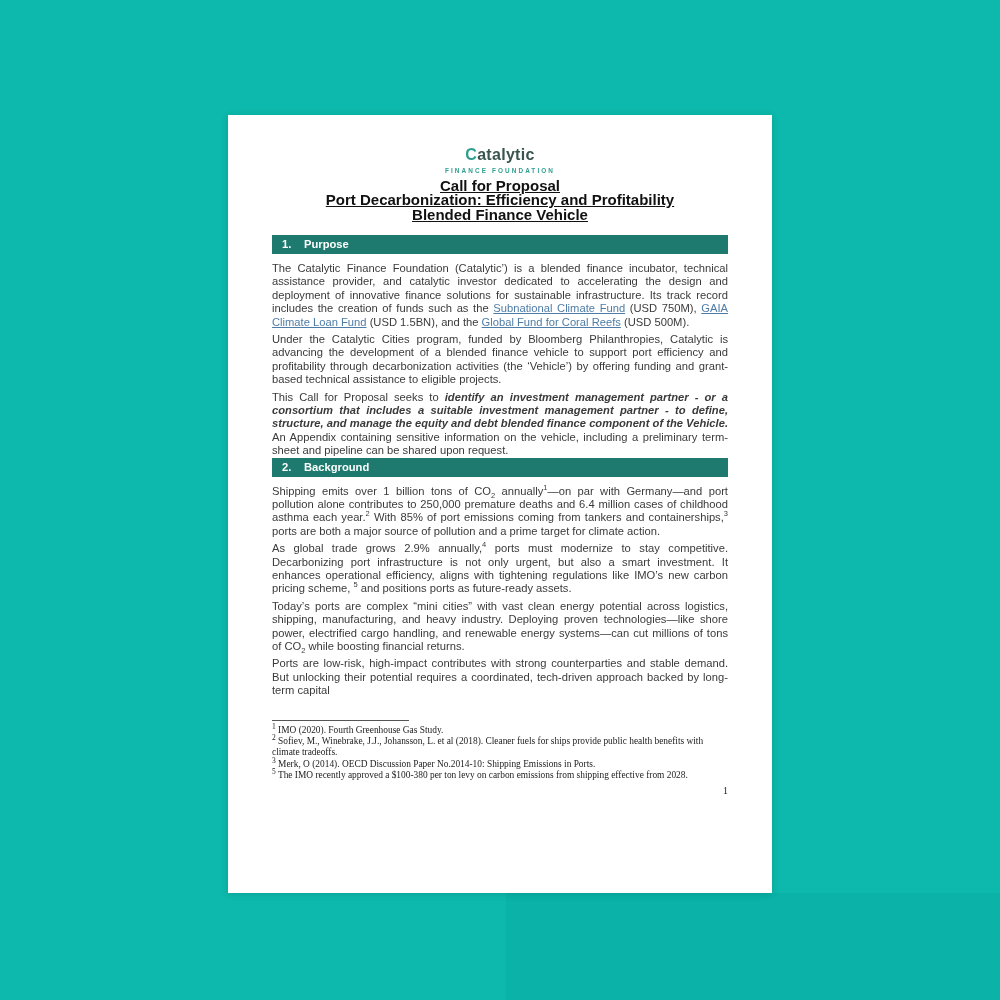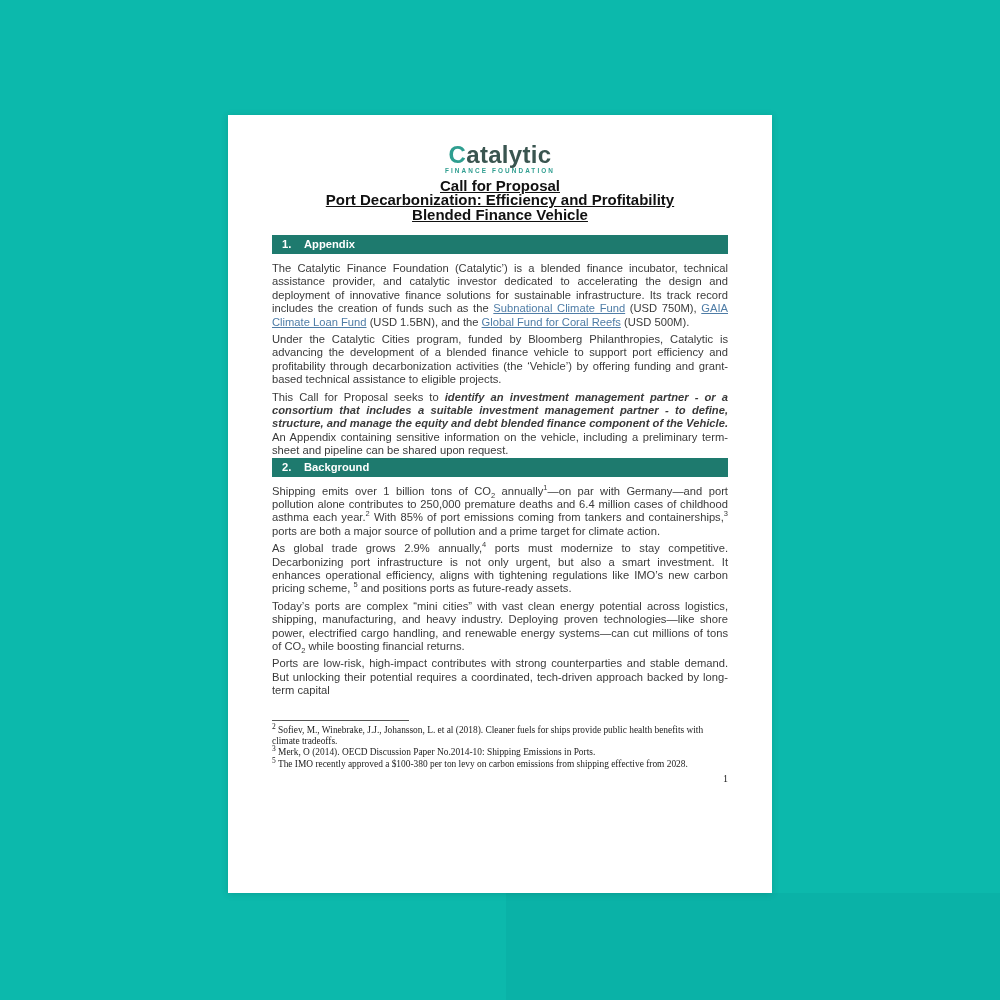--- a/index.html
+++ b/index.html
@@ -17,21 +17,21 @@
     position:absolute;left:506px;top:893px;width:494px;height:107px;
     background:var(--bg-shade);
   }
   .page{
     position:absolute;left:228px;top:115px;width:544px;height:778px;
     background:#ffffff;padding:0 44px;
     box-shadow:0 1px 7px rgba(0,60,55,0.20);
   }
   .logo{margin-top:30px;text-align:center;}
   .logo-word{
-    font-size:24px;line-height:20px;font-weight:bold;letter-spacing:0.3px;
+    font-size:16px;line-height:20px;font-weight:bold;letter-spacing:0.3px;
     color:var(--logo-dark);
   }
   .logo-c{color:var(--logo-teal);}
   .logo-sub{
     margin-top:2px;font-size:6.4px;line-height:8px;letter-spacing:2.1px;
     font-weight:bold;color:var(--logo-teal);
   }
   .titles{
     margin-top:4px;text-align:center;font-weight:bold;
     font-size:15px;line-height:14.3px;color:#111111;
@@ -75,38 +75,39 @@
     <div class="logo-sub">FINANCE FOUNDATION</div>
   </div>
 
   <div class="titles">
     <div class="title-line">Call for Proposal</div>
     <div class="title-line">Port Decarbonization: Efficiency and Profitability</div>
     <div class="title-line">Blended Finance Vehicle</div>
   </div>
 
   <div class="secbar">
-    <span class="sec-num">1.</span><span>Appendix</span>
+    <span class="sec-num">1.</span><span>Purpose</span>
   </div>
 
   <div class="para para-after-bar"><span class="run">The Catalytic Finance Foundation (Catalytic’) is a blended finance incubator, technical assistance provider, and catalytic investor dedicated to accelerating the design and deployment of innovative finance solutions for sustainable infrastructure. Its track record includes the creation of funds such as the </span><a href="#" class="run-link">Subnational Climate Fund</a><span class="run"> (USD 750M), </span><a href="#" class="run-link">GAIA Climate Loan Fund</a><span class="run"> (USD 1.5BN), and the </span><a href="#" class="run-link">Global Fund for Coral Reefs</a><span class="run"> (USD 500M).</span></div>
   <div class="para"><span class="run">Under the Catalytic Cities program, funded by Bloomberg Philanthropies, Catalytic is advancing the development of a blended finance vehicle to support port efficiency and profitability through decarbonization activities (the ‘Vehicle’) by offering funding and grant-based technical assistance to eligible projects.</span></div>
   <div class="para"><span class="run">This Call for Proposal seeks to </span><span class="run-bold">identify an investment management partner - or a consortium that includes a suitable investment management partner - to define, structure, and manage the equity and debt blended finance component of the Vehicle.</span><span class="run"> An Appendix containing sensitive information on the vehicle, including a preliminary term-sheet and pipeline can be shared upon request.</span></div>
 
   <div class="secbar secbar-2">
     <span class="sec-num">2.</span><span>Background</span>
   </div>
 
   <div class="para para-after-bar"><span class="run">Shipping emits over 1 billion tons of CO</span><span class="run-sub">2</span><span class="run"> annually</span><span class="run-sup">1</span><span class="run">—on par with Germany—and port pollution alone contributes to 250,000 premature deaths and 6.4 million cases of childhood asthma each year.</span><span class="run-sup">2</span><span class="run"> With 85% of port emissions coming from tankers and containerships,</span><span class="run-sup">3</span><span class="run"> ports are both a major source of pollution and a prime target for climate action.</span></div>
   <div class="para"><span class="run">As global trade grows 2.9% annually,</span><span class="run-sup">4</span><span class="run"> ports must modernize to stay competitive. Decarbonizing port infrastructure is not only urgent, but also a smart investment. It enhances operational efficiency, aligns with tightening regulations like IMO’s new carbon pricing scheme, </span><span class="run-sup">5</span><span class="run"> and positions ports as future-ready assets.</span></div>
   <div class="para"><span class="run">Today’s ports are complex “mini cities” with vast clean energy potential across logistics, shipping, manufacturing, and heavy industry. Deploying proven technologies—like shore power, electrified cargo handling, and renewable energy systems—can cut millions of tons of CO</span><span class="run-sub">2</span><span class="run"> while boosting financial returns.</span></div>
   <div class="para"><span class="run">Ports are low-risk, high-impact contributes with strong counterparties and stable demand. But unlocking their potential requires a coordinated, tech-driven approach backed by long-term capital</span></div>
 
   <div class="footnotes">
     <div class="fsep"></div>
+    <div class="fn"><span class="run-sup">1</span><span class="run"> IMO (2020). Fourth Greenhouse Gas Study.</span></div>
     <div class="fn"><span class="run-sup">2</span><span class="run"> Sofiev, M., Winebrake, J.J., Johansson, L. et al (2018). Cleaner fuels for ships provide public health benefits with climate tradeoffs.</span></div>
     <div class="fn"><span class="run-sup">3</span><span class="run"> Merk, O (2014). OECD Discussion Paper No.2014-10: Shipping Emissions in Ports.</span></div>
     <div class="fn"><span class="run-sup">5</span><span class="run"> The IMO recently approved a $100-380 per ton levy on carbon emissions from shipping effective from 2028.</span></div>
   </div>
 
   <div class="pagenum">1</div>
 
 </div>
 
 </body></html>

